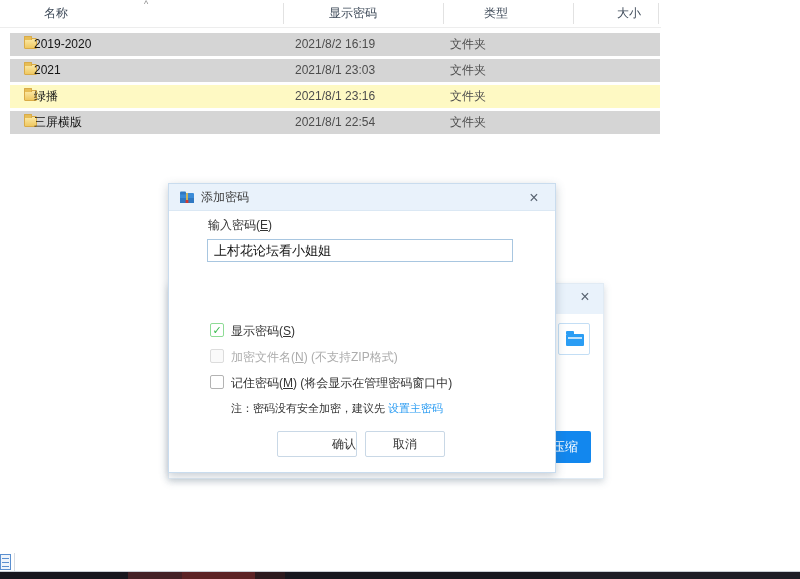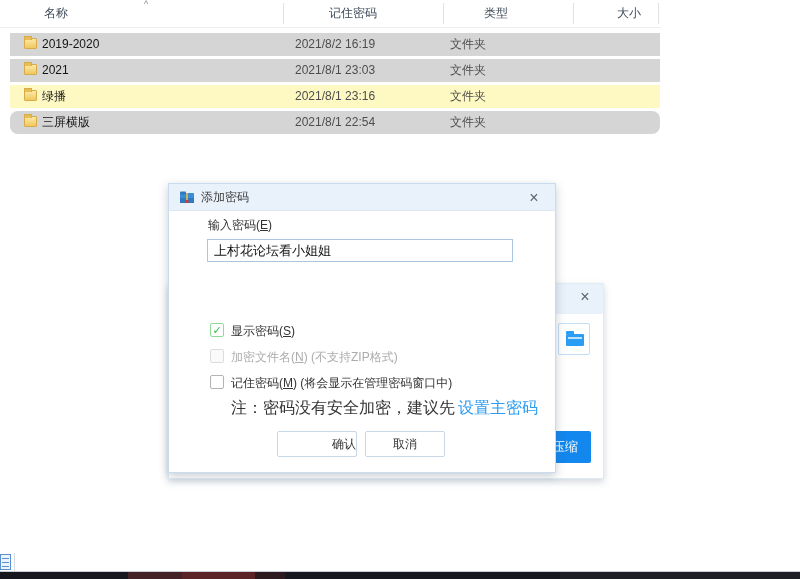--- a/index.html
+++ b/index.html
@@ -9,23 +9,23 @@
   
   .hcell{position:absolute;top:0;height:27px;line-height:27px;font-size:12px;color:#3e4a59;margin-left:34px;}
   .c-name{left:10px;}  .c-date{left:295px;} .c-type{left:450px;} .c-size{left:583px;}
   .caret{position:absolute;left:144px;top:-2px;font-size:9px;color:#8a8a8a;height:12px;line-height:12px;}
   .vsep{position:absolute;top:3px;height:21px;width:1px;background:#e2e2e2;}
   .s1{left:283px;} .s2{left:443px;} .s3{left:573px;} .s4{left:658px;}
   .hline{position:absolute;left:0;top:27px;width:661px;height:1px;background:#ededed;}
 
   .row{position:absolute;left:10px;width:650px;height:23px;background:#d5d5d5;}
   .row.selected{background:#fef9c3;}
-  .r0{top:33px;} .r1{top:59px;} .r2{top:85px;} .r3{top:111px;border-radius:8px;}
+  .r0{top:33px;} .r1{top:59px;} .r2{top:85px;} .r3{top:111px;}
   .cell{position:absolute;top:0;height:23px;line-height:23px;font-size:12px;color:#4d4d4d;white-space:nowrap;}
-  .cell.name{left:32px;color:#141414;}
+  .cell.name{left:24px;color:#141414;}
   .cell.date{left:285px;}
   .cell.type{left:440px;}
   .folder-ico{position:absolute;left:14px;top:5px;width:13px;height:11px;background:linear-gradient(#fbe9a6,#efc861);border:1px solid #d9ab47;border-radius:1px;}
   .folder-ico:before{content:"";position:absolute;left:-1px;top:-3px;width:6px;height:3px;background:#e7bd55;border:1px solid #d9ab47;border-bottom:none;border-radius:1px 1px 0 0;}
 
   
   .dlg-bg{position:absolute;left:168px;top:283px;width:436px;height:196px;background:#fff;border:1px solid #e1ebf4;box-shadow:0 3px 7px rgba(90,110,130,.28);z-index:1;}
   .dlg-bg .tstrip{position:absolute;left:0;top:0;width:100%;height:30px;background:#e9f2fb;}
   .dlg-bg .close2{position:absolute;right:8px;top:2px;width:20px;height:22px;font-size:16px;line-height:22px;text-align:center;color:#5a6572;cursor:pointer;}
   .fmt-box{position:absolute;left:389px;top:39px;width:32px;height:32px;border:1px solid #c3def5;border-radius:2px;background:#fff;}
@@ -43,41 +43,41 @@
   .plabel{position:absolute;left:39px;top:33px;font-size:12px;color:#333;height:16px;line-height:16px;}
   .pinput{position:absolute;left:38px;top:55px;width:306px;height:23px;border:1px solid #a8c6e0;font-size:13px;color:#111;padding:0 6px;outline:none;background:#fff;}
   .cbrow{position:absolute;left:41px;height:16px;line-height:16px;font-size:12px;color:#333;cursor:pointer;}
   .cb1{top:139px;} .cb2{top:165px;} .cb3{top:191px;}
   .box{position:absolute;left:0;top:0;width:14px;height:14px;border:1px solid #b3b3b3;border-radius:2px;background:#fff;text-align:center;line-height:13px;font-size:11px;color:#35b94a;}
   .box.checked{border-color:#8edc96;}
   .box.disabled{border-color:#dcdcdc;background:#fafafa;}
   .cbtext{position:absolute;left:21px;top:0;white-space:nowrap;}
   .cb2 .cbtext{color:#acacac;}
   .ak{text-decoration:underline;}
-  .note{position:absolute;left:62px;top:216px;font-size:16px;color:#333;height:16px;line-height:16px;white-space:nowrap;}
+  .note{position:absolute;left:62px;top:216px;font-size:11px;color:#333;height:16px;line-height:16px;white-space:nowrap;}
   .note a{color:#2b9cf2;text-decoration:none;margin-left:3px;cursor:pointer;}
   .btn{position:absolute;top:247px;width:80px;height:26px;background:#fff;border:1px solid #c9d8e6;border-radius:2px;font-size:12px;color:#333;line-height:24px;text-align:center;cursor:pointer;padding:0;}
   .btn-ok{left:108px;text-align:right;} .btn-cancel{left:196px;}
 
   
   .mini-doc{position:absolute;left:0px;top:554px;width:11px;height:16px;border:1px solid #5a8fd0;background:#eef4fb;}
   .mini-doc i{display:block;height:1px;background:#5a8fd0;margin:3px 1px 0 1px;}
   .faint-line{position:absolute;left:14px;top:553px;width:1px;height:18px;background:#d5dbe3;}
   .taskbar{position:absolute;left:0;top:571px;width:800px;height:8px;border-top:1px solid #c9ced6;
     background:linear-gradient(to right,#17161e 0,#17161e 128px,#442127 128px,#442127 182px,#5c2326 182px,#5c2326 255px,#2c1a1f 255px,#2c1a1f 285px,#17171f 285px,#17171f 560px,#1e1d26 560px,#1e1d26 100%);}
 </style>
 </head>
 <body>
 
 <div class="stage">
 
   <div>
     <span class="caret">^</span>
     <div class="hcell c-name">名称</div>
-    <div class="hcell c-date">记住密码</div>
+    <div class="hcell c-date">显示密码</div>
     <div class="hcell c-type">类型</div>
     <div class="hcell c-size">大小</div>
     <div class="vsep s1"></div>
     <div class="vsep s2"></div>
     <div class="vsep s3"></div>
     <div class="vsep s4"></div>
     <div class="hline"></div>
   </div>
 
   <div class="row r0">

